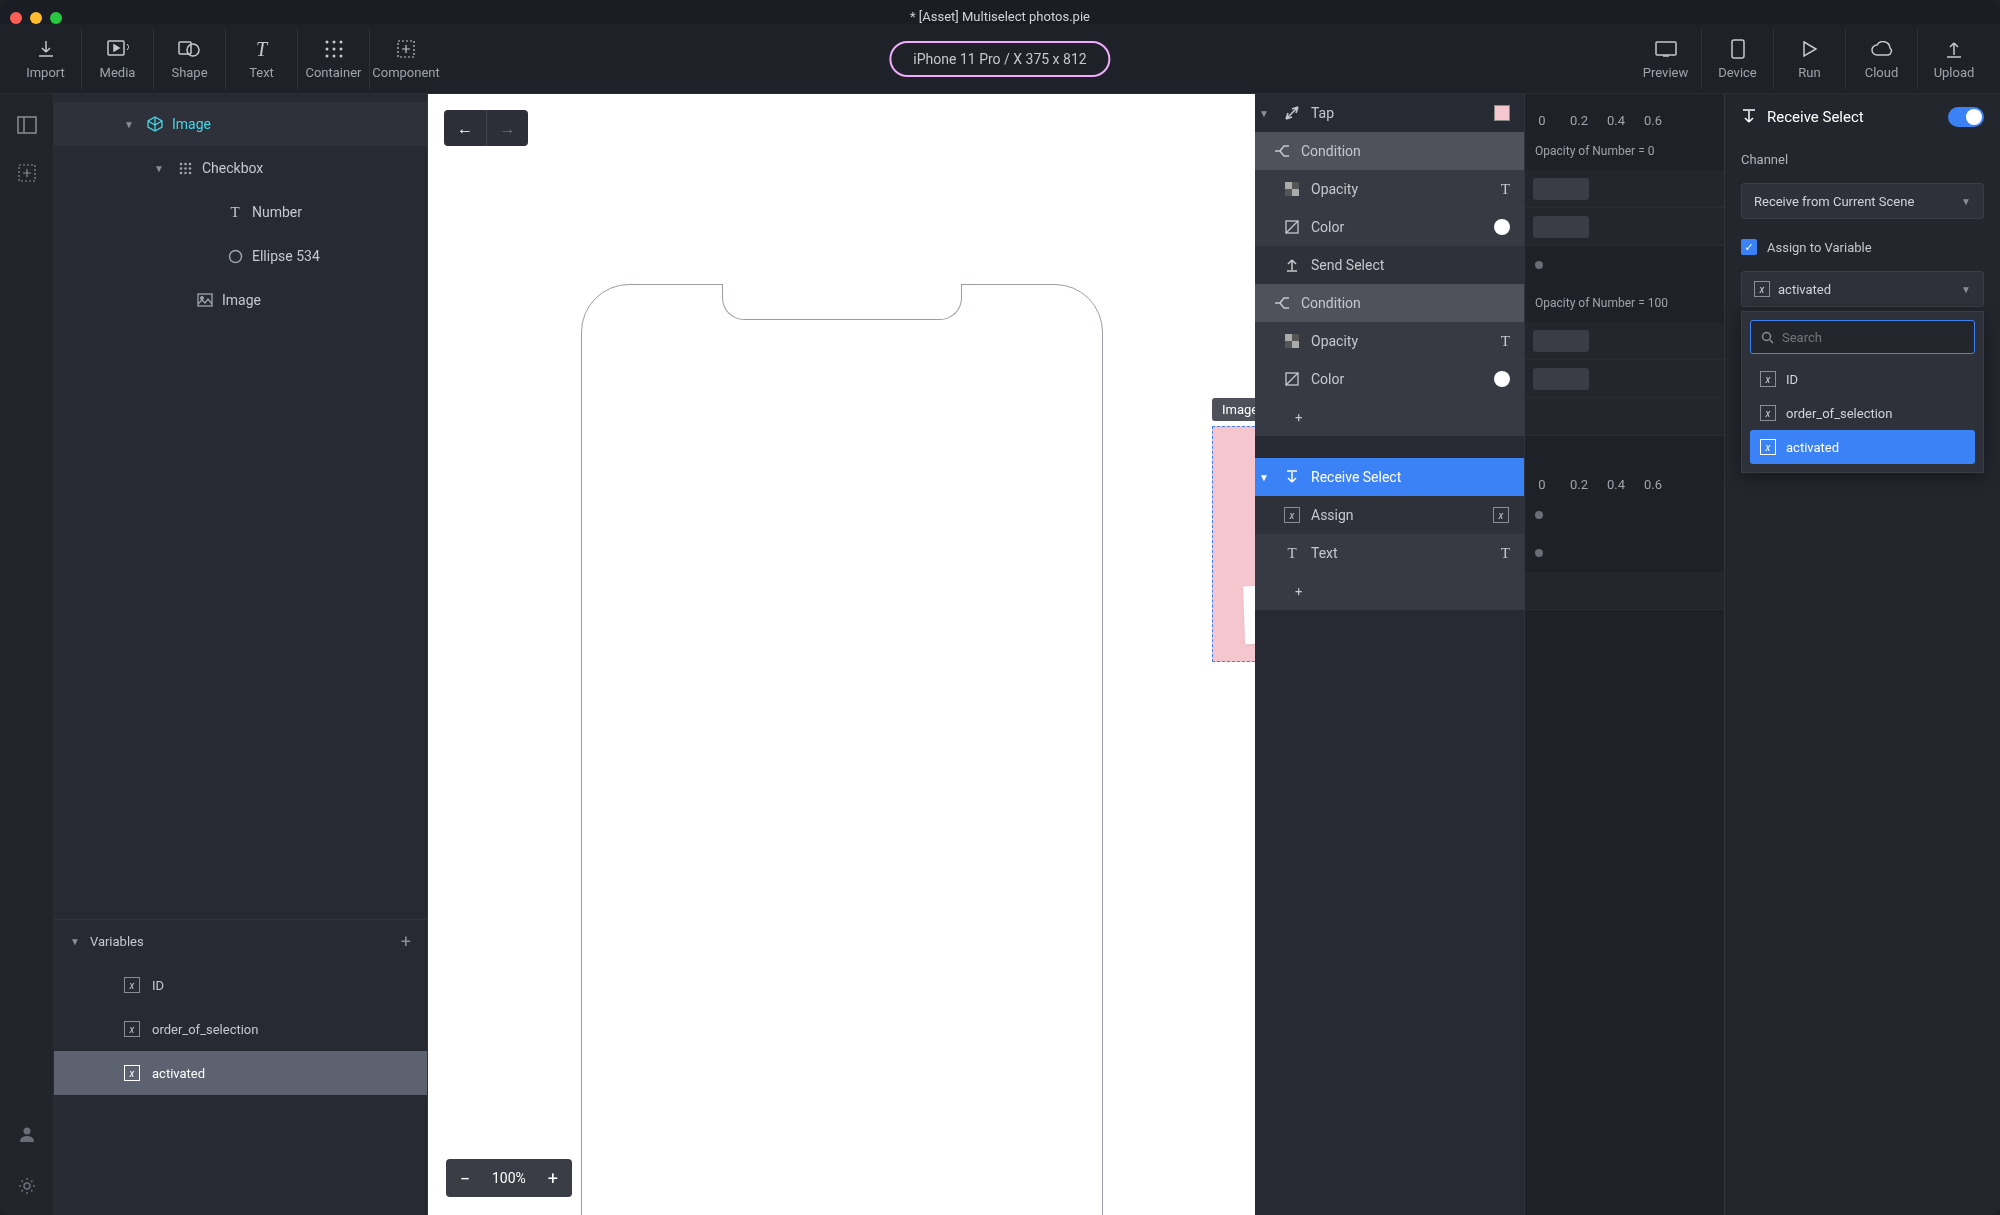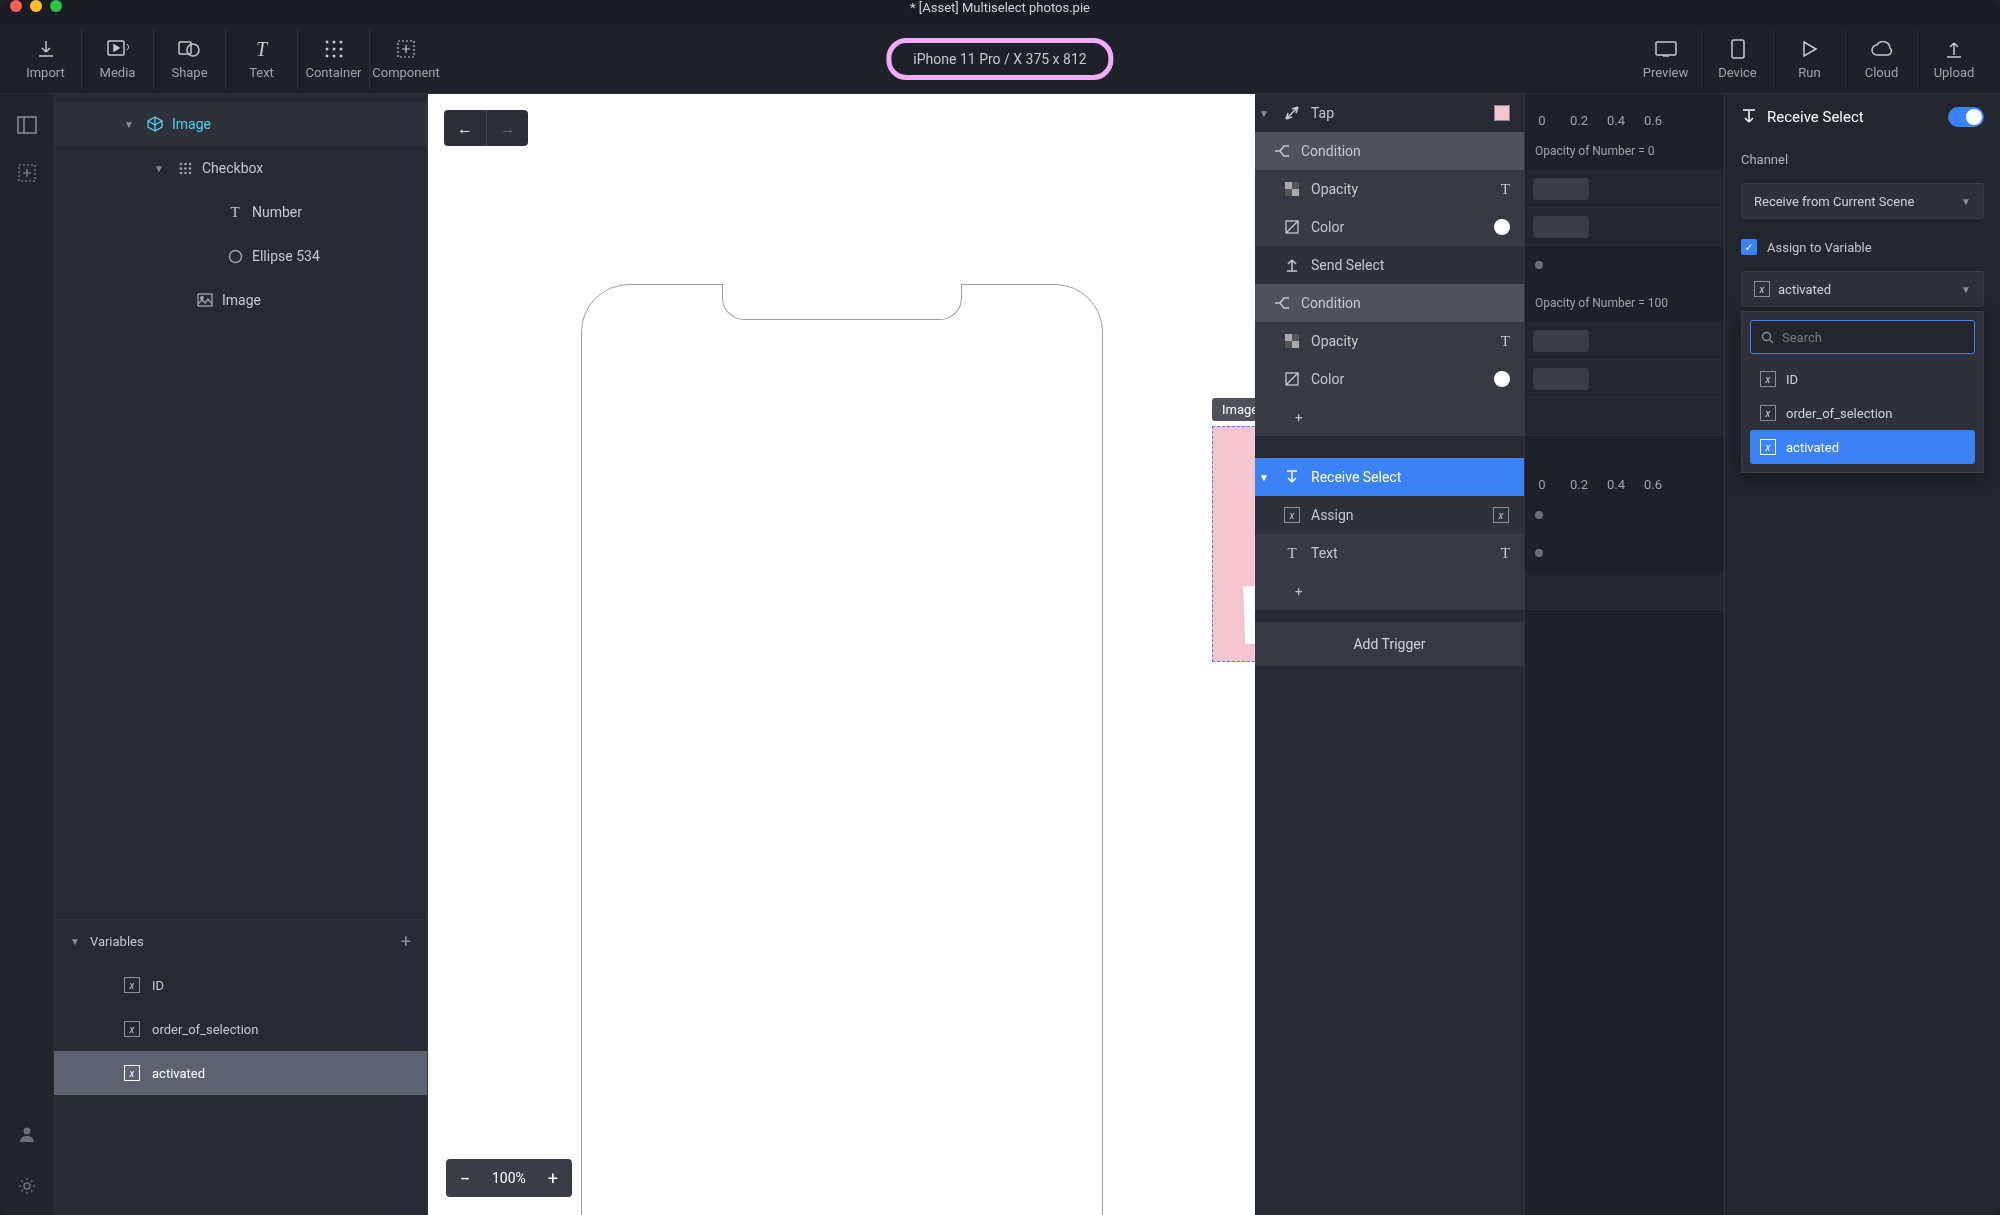--- a/index.html
+++ b/index.html
@@ -2,36 +2,36 @@
 <html><head>
 <meta charset="utf-8">
 <style>
 * { margin: 0; padding: 0; box-sizing: border-box; font-family: -apple-system, BlinkMacSystemFont, "Segoe UI", Roboto, sans-serif; font-size: 13px; }
 html, body { width: 100%; height: 100%; }
 body { background: #1e2128; color: #c5c8ce; overflow: hidden; }
 
 .app { display: flex; flex-direction: column; width: 2000px; height: 1215px; border-radius: 10px; overflow: hidden; background: #1e2128; }
 
 
-.titlebar { height: 24px; background: #1a1d23; display: flex; align-items: flex-start; padding: 0 10px; position: relative; }
+.titlebar { height: 24px; background: #1a1d23; display: flex; align-items: flex-end; padding: 0 10px; position: relative; }
 .traffic { display: flex; gap: 8px; margin-right: 12px; }
 .traffic span { width: 12px; height: 12px; border-radius: 50%; display: block; }
 .traffic .red { background: #ff5f57; }
 .traffic .yellow { background: #febc2e; }
 .traffic .green { background: #28c840; }
 .titlebar .title { position: absolute; left: 50%; transform: translateX(-50%); color: #d0d3da; font-size: 13px; }
 
 
 .toolbar { height: 70px; background: #1e2128; border-bottom: 1px solid #2a2d34; display: flex; align-items: center; padding: 0 10px; position: relative; }
 .tool-group { display: flex; align-items: flex-start; gap: 0; }
 .tool-btn { display: flex; flex-direction: column; align-items: center; justify-content: center; width: 72px; height: 60px; cursor: pointer; color: #c5c8ce; border-right: 1px solid #2e3139; gap: 4px; }
 .tool-btn:last-child { border-right: none; }
 .tool-btn .ticon { font-size: 18px; height: 24px; display: flex; align-items: center; }
 .tool-btn .tlabel { font-size: 13px; color: #9fa3ab; }
-.device-pill { position: absolute; left: 50%; transform: translateX(-50%); border: 5px solid #f0abfc; border-radius: 20px; padding: 8px 22px; color: #c5c8ce; font-size: 14px; cursor: pointer; }
+.device-pill { position: absolute; left: 50%; transform: translateX(-50%); border: 2px solid #f0abfc; border-radius: 20px; padding: 8px 22px; color: #c5c8ce; font-size: 14px; cursor: pointer; }
 .tool-right { margin-left: auto; display: flex; }
 
 
 .main { flex: 1; display: flex; min-height: 0; }
 
 
 .left-rail { width: 54px; background: #21242b; border-right: 1px solid #2a2d34; display: flex; flex-direction: column; align-items: center; padding-top: 22px; gap: 30px; }
 .left-rail .rail-btn { color: #8a8d95; font-size: 18px; cursor: pointer; }
 .left-rail .spacer { flex: 1; }
 
@@ -493,21 +493,20 @@
       </div>
       <div class="section-row row-prop">
         <span class="sicon T">T</span>
         <span class="slabel">Text</span>
         <span class="T">T</span>
       </div>
       <div class="section-row row-add">
         <span>+</span>
       </div>
 
-      <div class="add-trigger">Add Trigger</div>
     </div>
 
     <div class="timeline">
       <div class="tl-ruler">
         <span>0</span>
           <span>0.2</span>
           <span>0.4</span>
           <span>0.6</span>
       </div>
       <div class="tl-text">Opacity of Number = 0</div>

